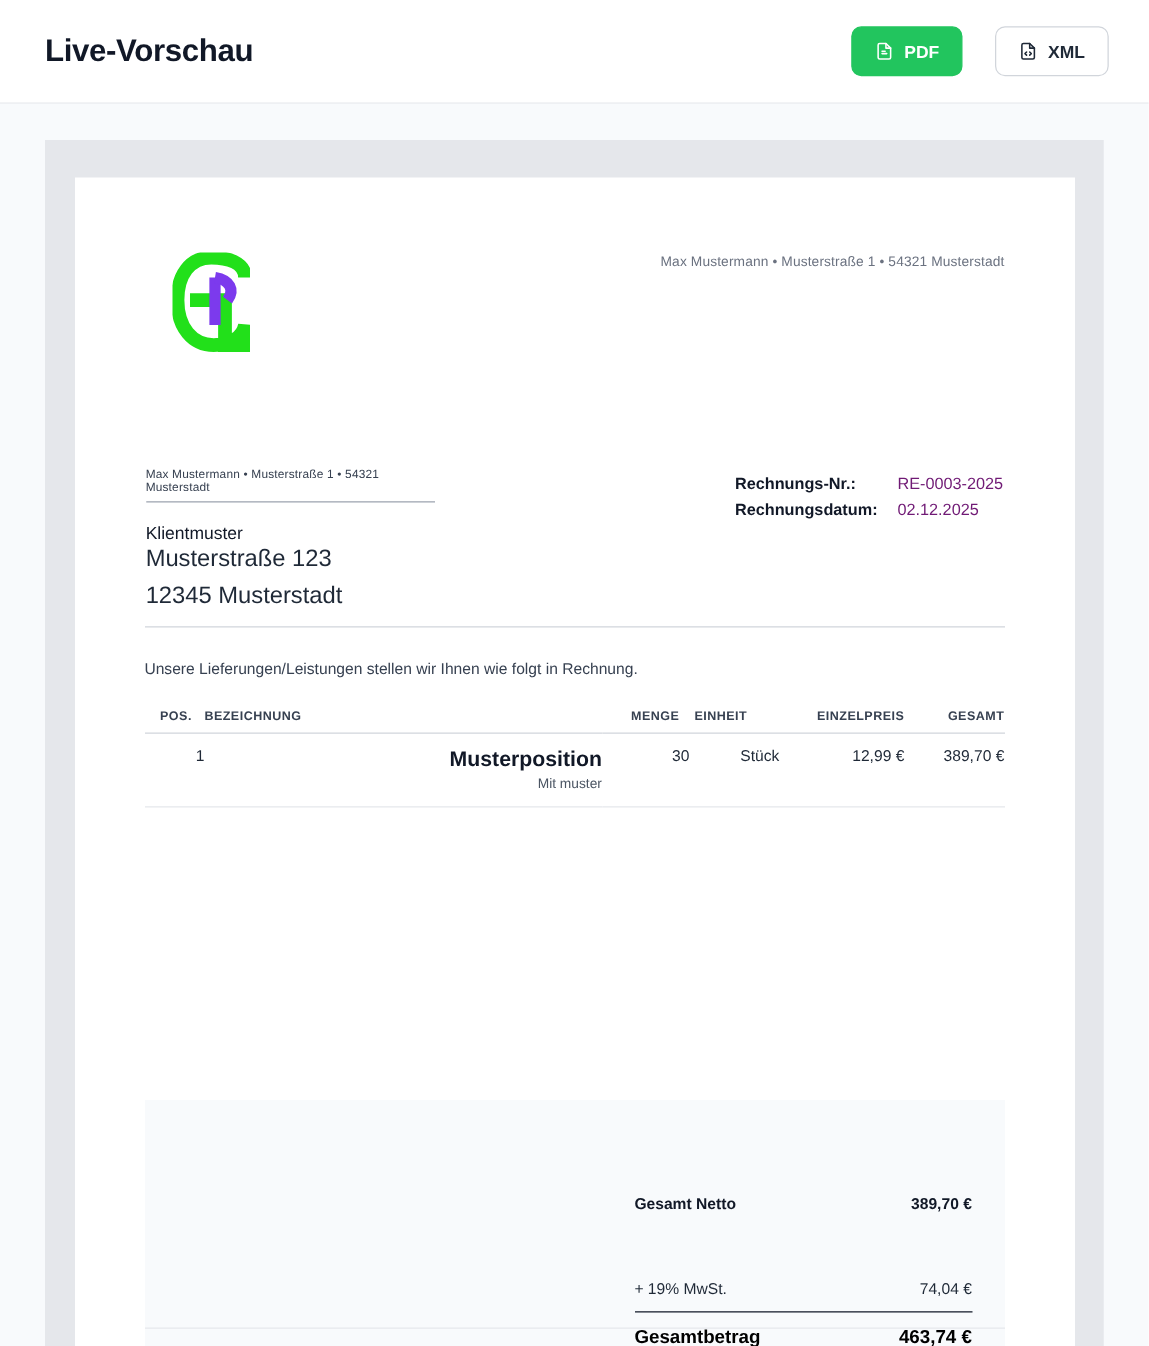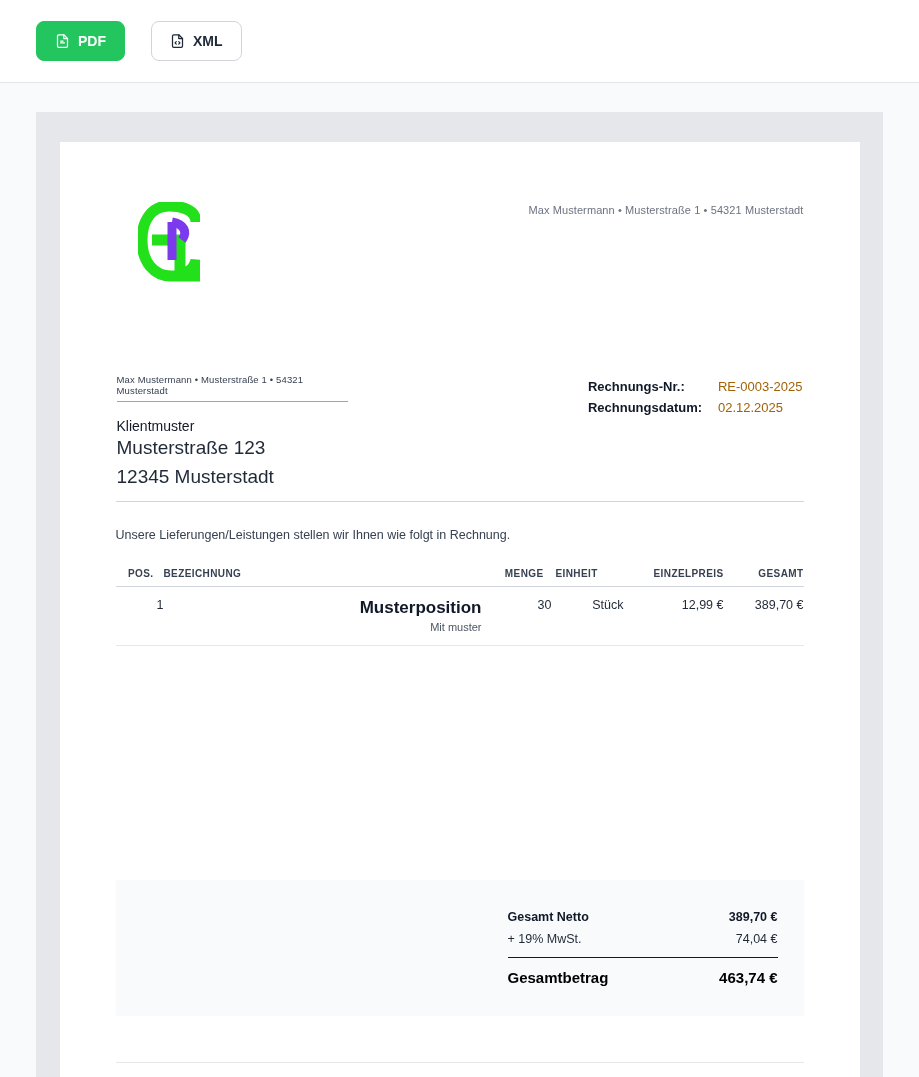--- a/index.html
+++ b/index.html
@@ -117,21 +117,21 @@
     color: #1f2937;
     line-height: 1.5;
   }
   .meta-table { margin-top: 3px; margin-right: 1px; }
   .meta-row { display: flex; font-size: 13px; line-height: 1.6; }
   .meta-label {
     font-weight: bold;
     color: #111827;
     width: 130px;
   }
-  .meta-value { color: #a16207; }
+  .meta-value { color: #701a75; }
 
   
   .doc-title {
     margin-top: 58px;
     font-size: 25px;
     font-weight: bold;
     color: #111827;
     letter-spacing: -0.2px;
   }
   .title-rule {
@@ -191,20 +191,21 @@
     background: #f8fafc;
     padding: 26px 24px 30px 24px;
   }
   .totals-inner { width: 270px; margin-left: auto; margin-right: 2px; }
   .totals-row {
     display: flex;
     justify-content: space-between;
     font-size: 12.5px;
     color: #1f2937;
     padding: 4px 0;
+    margin-top: 46px;
   }
   .totals-row.net { font-weight: bold; color: #111827; }
   .totals-grand {
     display: flex;
     justify-content: space-between;
     font-size: 15px;
     font-weight: bold;
     color: #000000;
     padding-top: 11px;
     margin-top: 7px;
@@ -216,20 +217,21 @@
     position: absolute;
     left: 56px; right: 56px;
     top: 920px;
     border-bottom: 1px solid #e5e7eb;
   }
 </style>
 </head>
 <body>
 
 <div class="topbar">
+  <div class="topbar-title">Live-Vorschau</div>
   <div class="topbar-actions">
     <div class="btn btn-pdf">
       <span>
         <svg width="15" height="16" viewBox="0 0 24 24" fill="none" stroke="#ffffff" stroke-width="2" stroke-linecap="round" stroke-linejoin="round">
           <path d="M14 2H6a2 2 0 0 0-2 2v16a2 2 0 0 0 2 2h12a2 2 0 0 0 2-2V8z"></path>
           <polyline points="14 2 14 8 20 8"></polyline>
           <line x1="9" y1="15" x2="15" y2="15"></line>
           <line x1="9" y1="12" x2="13" y2="12"></line>
         </svg>
       </span>

